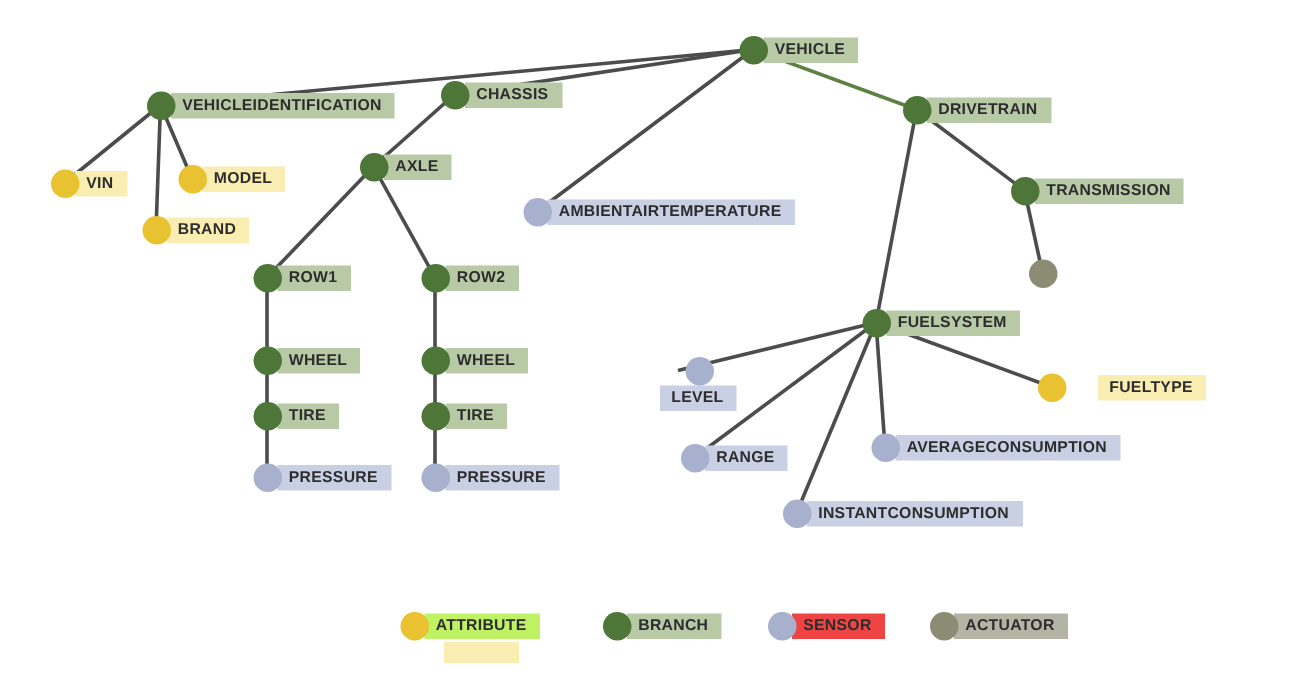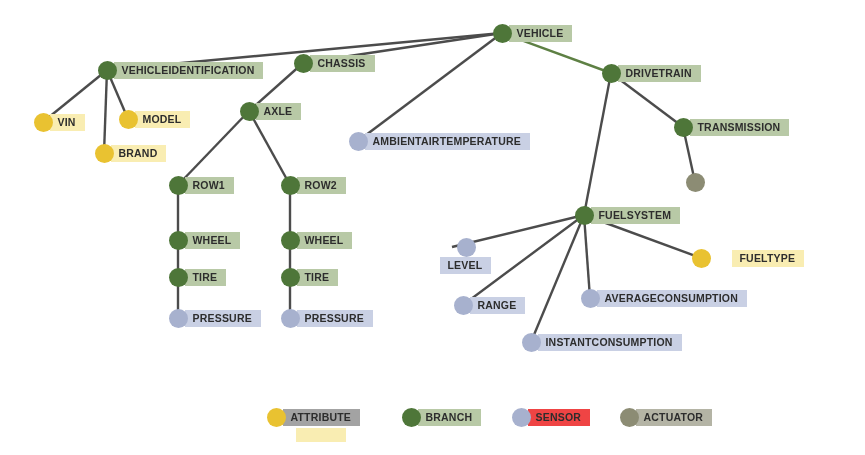--- a/index.html
+++ b/index.html
@@ -189,21 +189,21 @@
         <span class="lbl" style="background: rgb(201, 208, 228);">AVERAGECONSUMPTION</span>
       </div>
       <div class="node" style="left: 521.5px; top: 332.5px; align-items: center;">
         <span class="dot" style="background: rgb(167, 177, 206);"></span>
         <span class="lbl" style="background: rgb(201, 208, 228);">INSTANTCONSUMPTION</span>
       </div>
     </div>
   <div id="legend-layer">
       <div class="node" style="left: 266.5px; top: 407.5px;">
         <span class="dot" style="background: rgb(233, 194, 49);"></span>
-        <span class="lbl" style="background: #a3a3a3;">ATTRIBUTE</span>
+        <span class="lbl" style="background: #bef264;">ATTRIBUTE</span>
       </div>
       <div class="node" style="left: 401.5px; top: 407.5px;">
         <span class="dot" style="background: rgb(78, 118, 57);"></span>
         <span class="lbl" style="background: rgb(184, 201, 166);">BRANCH</span>
       </div>
       <div class="node" style="left: 511.5px; top: 407.5px;">
         <span class="dot" style="background: rgb(167, 177, 206);"></span>
         <span class="lbl" style="background: #ef4444;">SENSOR</span>
       </div>
       <div class="node" style="left: 619.5px; top: 407.5px;">

